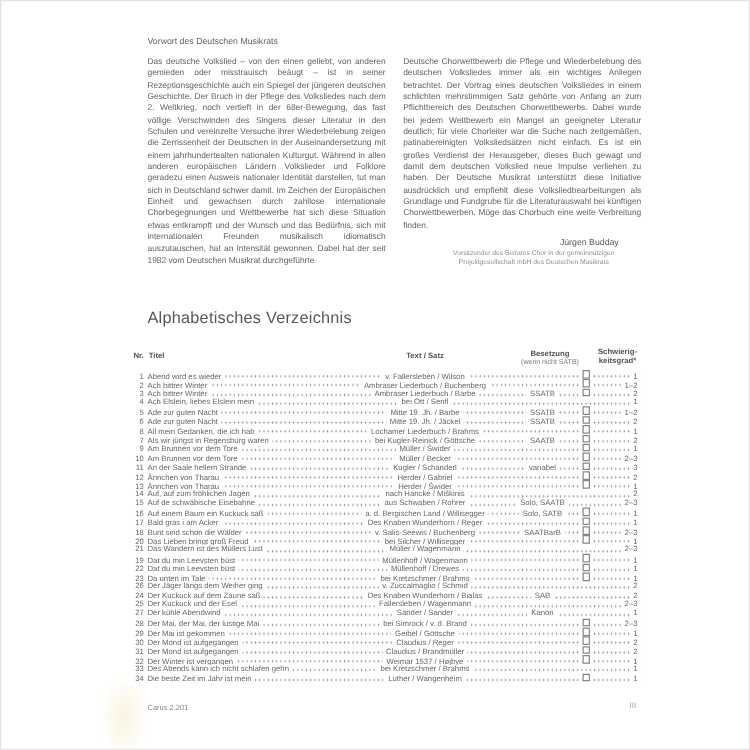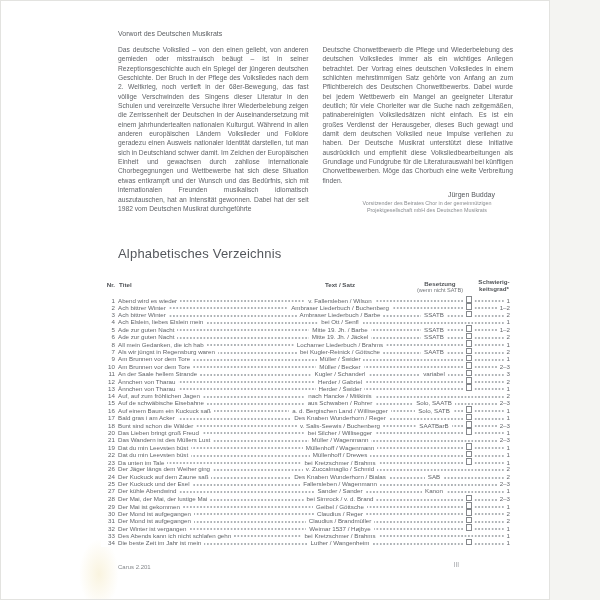--- a/index.html
+++ b/index.html
@@ -1,17 +1,17 @@
 <!DOCTYPE html>
 <html><head>
 <meta charset="utf-8">
 <style>
   html,body{margin:0;padding:0;}
   body{width:600px;height:600px;background:#f4f4f2;font-family:"Liberation Sans",sans-serif;}
-  #page{position:relative;width:550px;height:600px;background:#ffffff;border:1px solid #e3e3e0;box-sizing:border-box;overflow:hidden;}
+  #page{position:relative;width:600px;height:600px;background:#ffffff;border:1px solid #e3e3e0;box-sizing:border-box;overflow:hidden;}
   .smudge{position:absolute;left:78px;top:538px;width:40px;height:70px;background:radial-gradient(ellipse at center,rgba(248,240,213,.75),rgba(248,240,213,0) 70%);pointer-events:none;}
   .running-head{position:absolute;left:117px;top:29px;font-size:7px;color:#5d6064;}
   .columns{position:absolute;left:117px;top:44px;width:395px;display:flex;gap:14px;}
   .col{width:191px;font-size:6.7px;line-height:9.35px;text-align:justify;color:#606368;}
   .signature{width:172px;margin-left:auto;margin-top:5px;text-align:center;}
   .sig-name{font-size:7px;color:#55585c;text-align:right;padding-right:18px;}
   .sig-line{font-size:5.4px;line-height:7.2px;color:#8a8d91;}
   .section-title{position:absolute;left:117px;top:245px;font-size:13px;font-weight:500;color:#54575c;letter-spacing:.2px;}
   .idx{position:absolute;left:100px;top:268px;width:412px;color:#62656a;}
   .idx-head{display:flex;align-items:flex-end;height:24px;font-size:6.2px;font-weight:700;color:#515458;}

